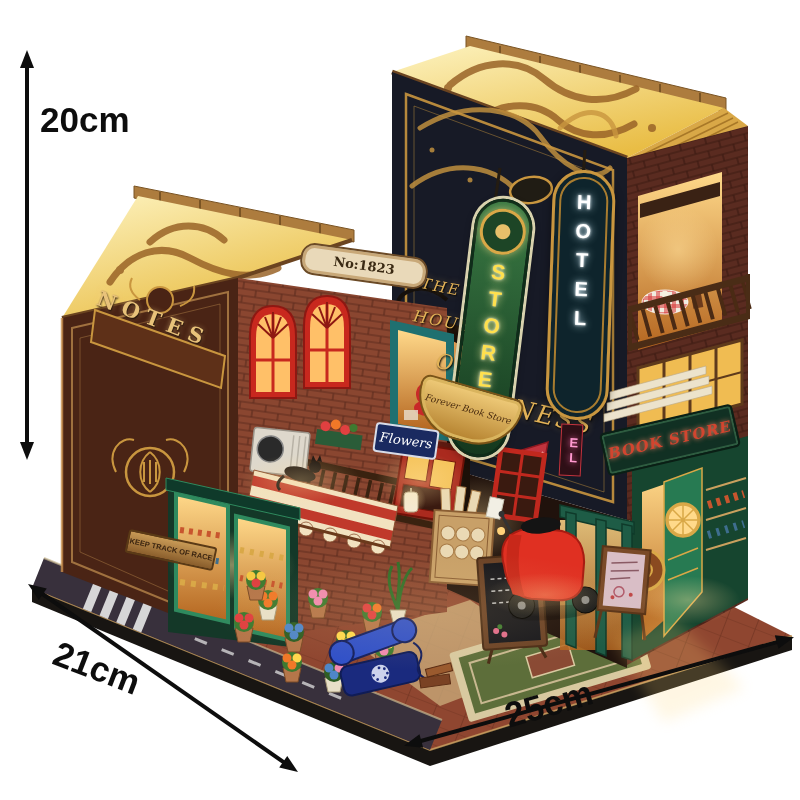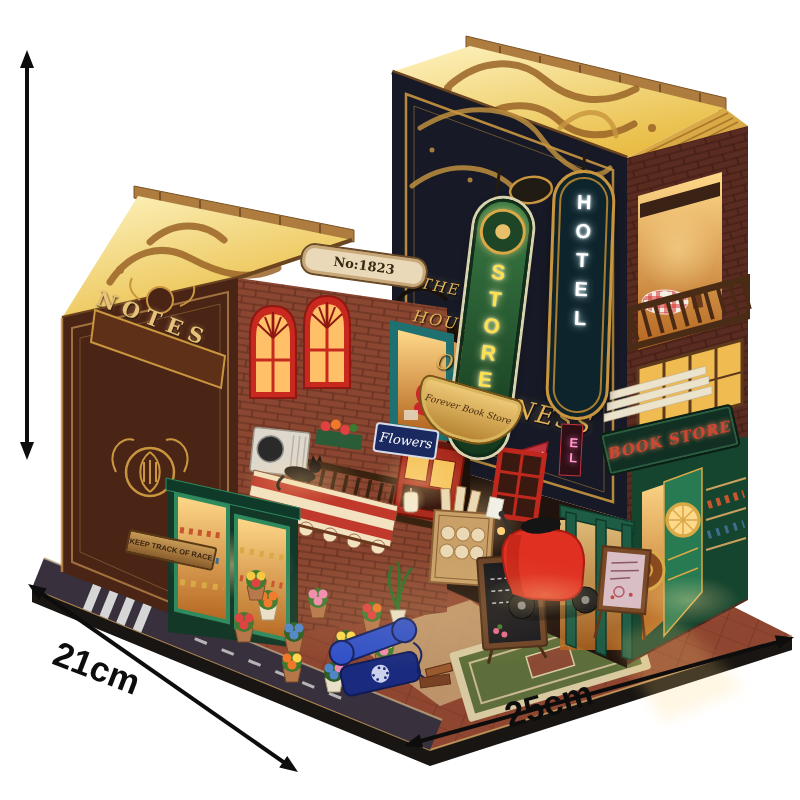--- a/index.html
+++ b/index.html
@@ -568,16 +568,17 @@
 <div class="sign vtext" id="neon-el">EL</div>
 
 <div class="sign" id="banner">Forever Book Store</div>
 
 <div class="sign" id="sign-bookstore">BOOK STORE</div>
 
 <div class="sign" id="sign-flowers">Flowers</div>
 
 <div class="sign" id="sign-keeptrack">KEEP TRACK OF RACE</div>
 
+<div class="dim-label" id="lbl-h">20cm</div>
 <div class="dim-label" id="lbl-d">21cm</div>
 <div class="dim-label" id="lbl-w">25cm</div>
 
 </div>
 
 </body></html>

